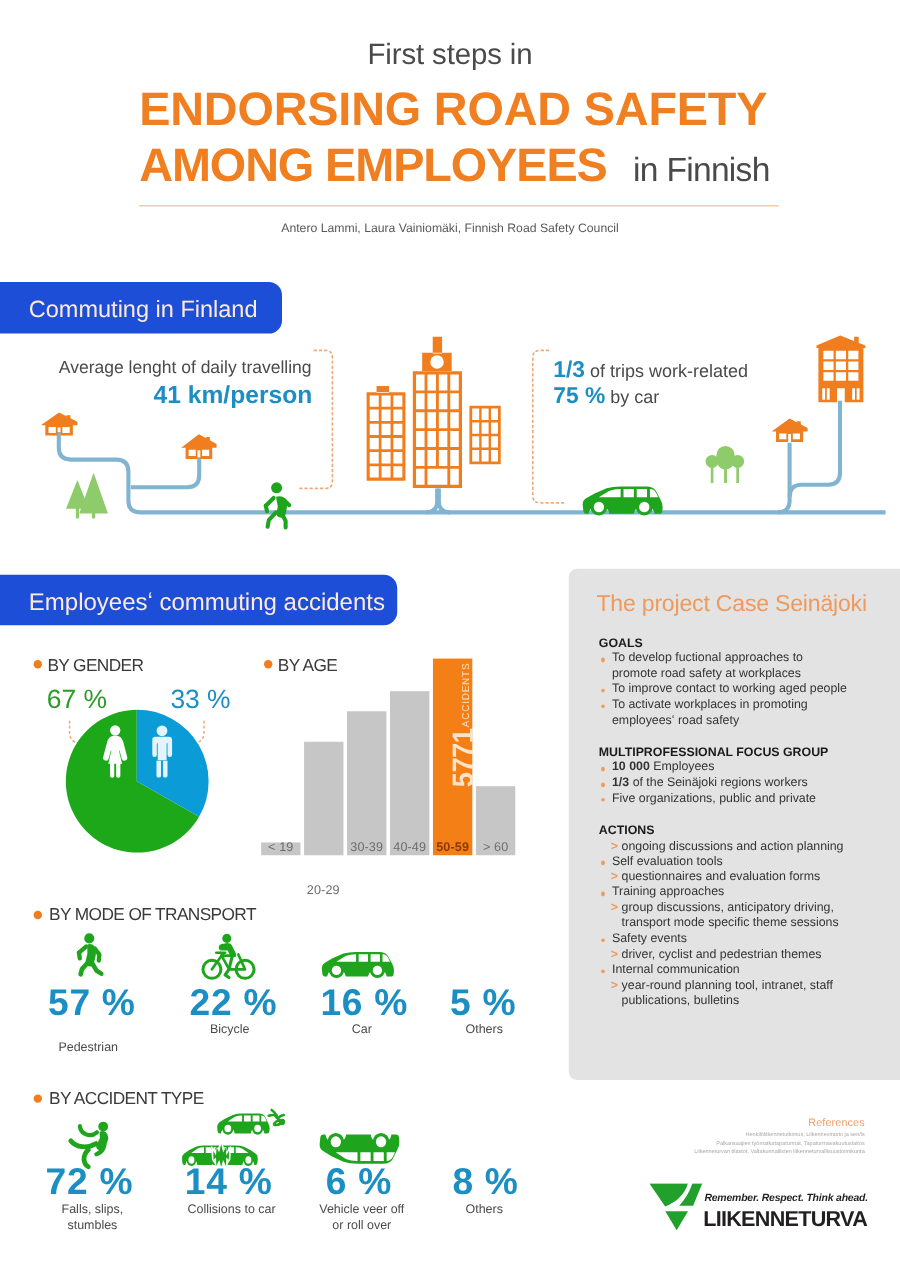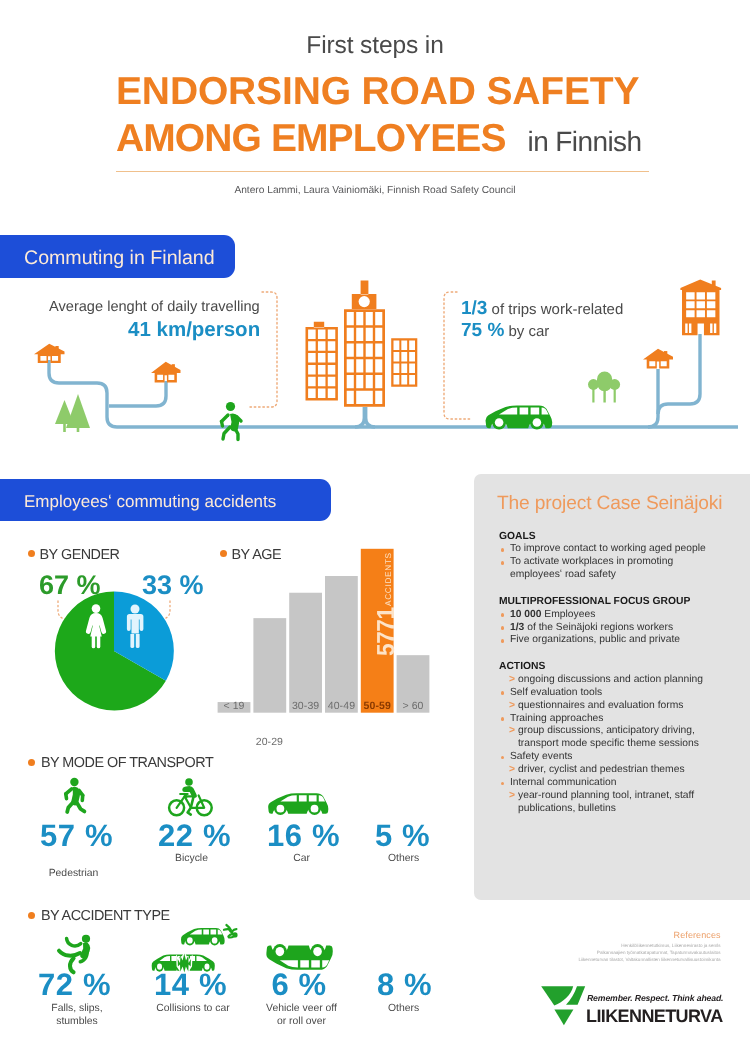--- a/index.html
+++ b/index.html
@@ -33,21 +33,21 @@
   }
 
   
   .band {
     position:absolute; left:0; background:#1d4ed8;
     border-top-right-radius:11px; border-bottom-right-radius:11px;
     color:#fdead7; display:flex; align-items:center;
   }
   .band span { position:relative; top:2px; }
   #band1 { top:235px; width:235px; height:43px; font-size:19.6px; padding-left:24px; white-space:nowrap; }
-  #band2 { top:479px; width:331px; height:42px; font-size:17px; padding-left:24px; white-space:nowrap; }
+  #band2 { top:479px; width:331px; height:42px; font-size:20px; padding-left:24px; white-space:nowrap; }
 
   
   .seclabel { position:absolute; font-size:14.4px; color:#3a3a3a; letter-spacing:-0.5px; white-space:nowrap; }
   .secdot { position:absolute; width:7px; height:7px; border-radius:50%; background:#f07e1e; }
 
   
   #scene { position:absolute; left:0; top:270px; }
   .cap  { position:absolute; font-size:15px; color:#4a4a4a; white-space:nowrap; }
   .capb { font-weight:700; color:#1b8ec4; font-size:19px; }
   #cap-left { left:49px; top:299px; font-size:14.6px; }
@@ -73,21 +73,21 @@
 
   
   #refs-title { position:absolute; right:29.4px; top:929.5px; font-size:9.0px; color:#eca06a; font-weight:400; letter-spacing:0.1px; }
   #refs { position:absolute; right:29.4px; top:941.5px; text-align:right; font-size:4.6px; color:#a8a8a8; line-height:7.0px; }
   #logo { position:absolute; left:541px; top:986px; }
   #logo-slogan { position:absolute; left:587px; top:992.5px; font-size:8.7px; font-style:italic; font-weight:700; color:#231f20; letter-spacing:-0.15px; white-space:nowrap; }
   #logo-name { position:absolute; left:586px; top:1005.5px; font-size:18px; font-weight:700; color:#231f20; letter-spacing:-0.6px; white-space:nowrap; }
 
   
   #pie { position:absolute; left:8px; top:585px; }
-  .gpct { position:absolute; font-weight:700; font-size:27px; white-space:nowrap; }
+  .gpct { position:absolute; font-weight:400; font-size:22px; white-space:nowrap; }
   .gf { left:39px; top:570px; color:#2c9b2a; }
   .gm { left:142px; top:570px; color:#1b8ec4; }
 
   
   #agechart { position:absolute; left:212px; top:543px; }
   #agelabels { position:absolute; left:0; top:0; }
   .agelbl {
     position:absolute; text-align:center; font-size:10.5px; color:#6c6c6c;
     line-height:11px; letter-spacing:0.1px;
   }
@@ -391,20 +391,21 @@
 stumbles</div>
 <div class="pctlbl" style="left:145px; top:1001.5px; width:96px;">Collisions to car</div>
 <div class="pctlbl" style="left:253.5px; top:1001.5px; width:96px;">Vehicle veer off
 or roll over</div>
 <div class="pctlbl" style="left:355.5px; top:1001.5px; width:96px;">Others</div>
 
 <div id="panel"></div>
 <div id="panel-title">The project Case Seinäjoki</div>
 <div id="panel-body">
     <div class="ph">GOALS</div>
+    <div class="pitem"><span class="bul"></span>To develop fuctional approaches to promote road safety at workplaces</div>
     <div class="pitem"><span class="bul"></span>To improve contact to working aged people</div>
     <div class="pitem"><span class="bul"></span>To activate workplaces in promoting employeesʻ road safety</div>
     <div class="ph">MULTIPROFESSIONAL FOCUS GROUP</div>
     <div class="pitem"><span class="bul"></span><span class="pb">10 000</span> Employees</div>
     <div class="pitem"><span class="bul"></span><span class="pb">1/3</span> of the Seinäjoki regions workers</div>
     <div class="pitem"><span class="bul"></span>Five organizations, public and private</div>
     <div class="ph">ACTIONS</div>
     <div class="psub"><span class="gt">&gt;</span>ongoing discussions and action planning</div>
     <div class="pitem"><span class="bul"></span>Self evaluation tools</div>
     <div class="psub"><span class="gt">&gt;</span>questionnaires and evaluation forms</div>

